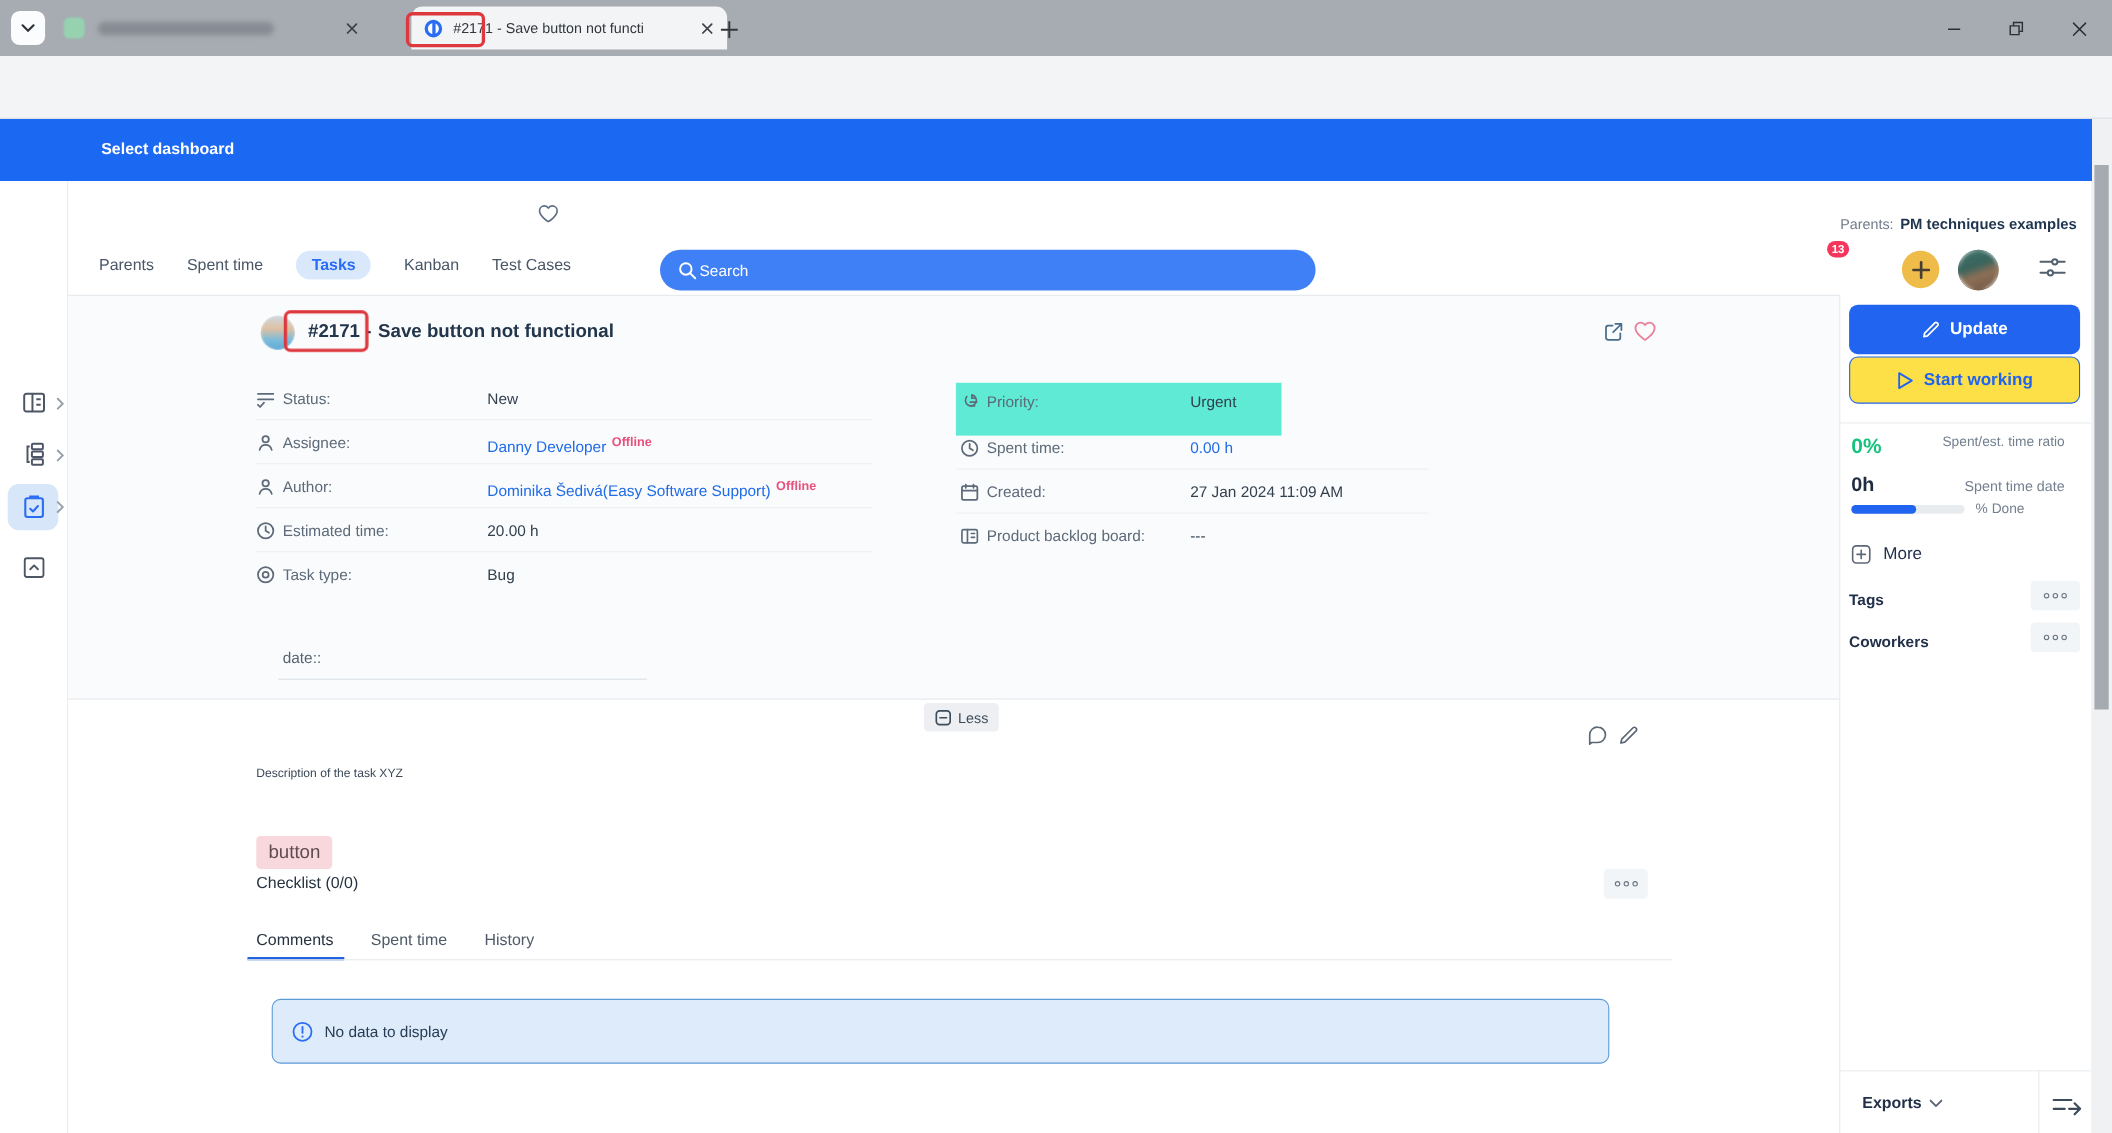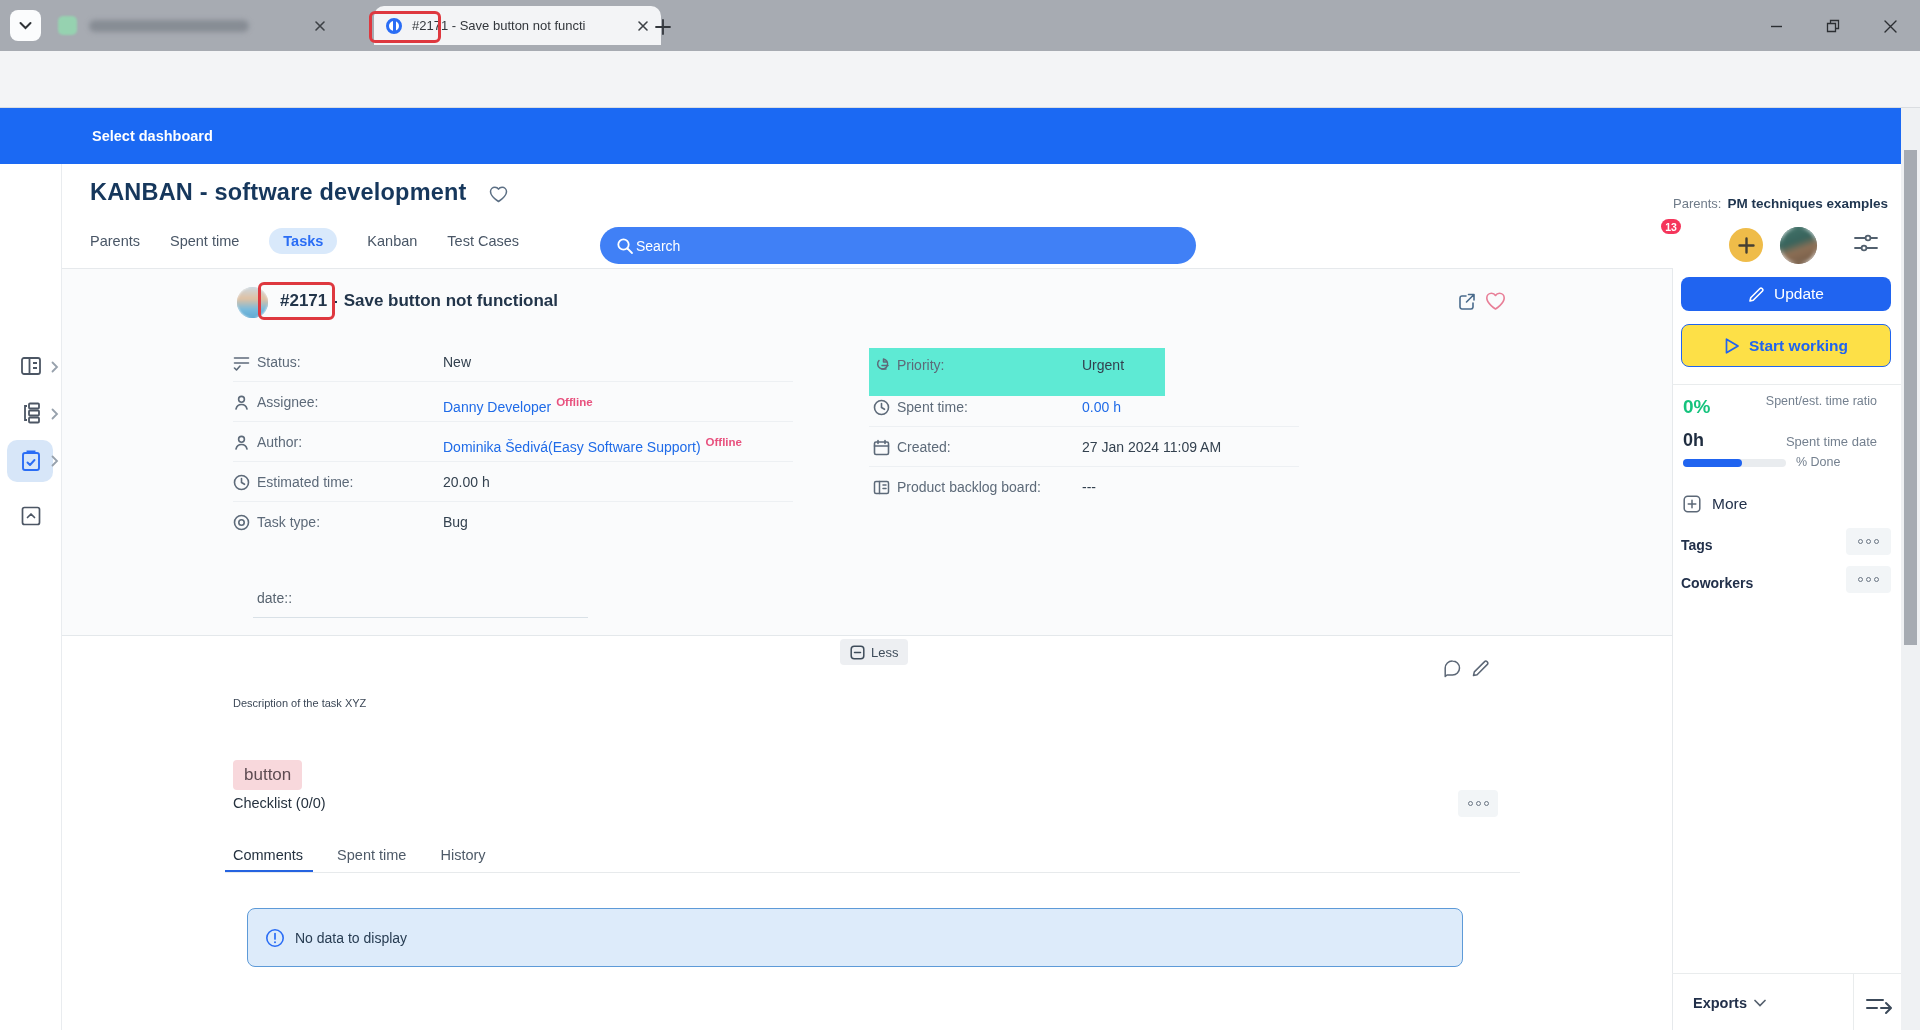--- a/index.html
+++ b/index.html
@@ -129,22 +129,22 @@
   #act-tabs .active { color:#24313f; font-weight:500; }
   #act-underline { left:225px; top:870px; width:88px; height:3px; background:#2563e0; }
   #act-divider { left:225px; top:872px; width:1295px; height:1px; background:#e7eaec; }
   #alert { left:247px; top:908px; width:1216px; height:59px; background:#ddebfa; border:1px solid #5d9ad8;
     border-radius:8px; display:flex; align-items:center; padding:0 17px; gap:10px; }
   #alert-ic { color:#2a6df5; }
   #alert-text { font-size:14px; color:#273c52; }
 
   
   #action-panel { left:1672px; top:268px; width:229px; height:762px; background:#fff; border-left:1px solid #e6e9ec; }
-  #btn-update { left:1681px; top:277px; width:210px; height:34px; background:#2064f0; border-radius:8px;
-    display:flex; align-items:center; justify-content:center; gap:9px; color:#fff; font-size:15.5px; font-weight:400; }
+  #btn-update { left:1681px; top:277px; width:210px; height:45px; background:#2064f0; border-radius:8px;
+    display:flex; align-items:center; justify-content:center; gap:9px; color:#fff; font-size:15.5px; font-weight:700; }
   #btn-start { left:1681px; top:324px; width:210px; height:43px; background:#fde047; border:1.5px solid #2064f0;
     border-radius:8px; display:flex; align-items:center; justify-content:center; gap:9px; color:#2064f0; font-size:15.5px; font-weight:600; }
   #ap-div1 { left:1672px; top:384px; width:229px; height:1px; background:#e9eced; }
   #ratio-val { left:1683px; top:396px; font-size:19px; font-weight:800; color:#15c37d; }
   #ratio-label { left:1745px; top:393px; width:132px; text-align:right; font-size:12.5px; line-height:17px; color:#74808f; }
   #total-val { left:1683px; top:430px; font-size:18px; font-weight:800; color:#1f2d40; }
   #total-label { left:1683px; top:434px; width:194px; text-align:right; font-size:13px; color:#74808f; }
   #done-bar { left:1683px; top:459px; width:103px; height:8px; background:#e9ecef; border-radius:4px; }
   #done-fill { width:57%; height:8px; background:#2064f0; border-radius:4px; }
   #done-label { left:1796px; top:455px; font-size:12.5px; color:#74808f; }
@@ -396,21 +396,20 @@
     </span>
     <span class="abs rail-ic" style="top:340px">
       <svg width="24" height="24" viewBox="0 0 24 24">
           <rect x="3.5" y="3.5" width="17" height="17" rx="2" fill="none" stroke="currentColor" stroke-width="1.7"></rect>
           <path d="M8.5 13.5l3.5-3.5 3.5 3.5" fill="none" stroke="currentColor" stroke-width="1.7" stroke-linecap="round" stroke-linejoin="round"></path>
         </svg>
     </span>
 
   </div>
 
-  <div id="proj-title" class="abs">KANBAN - software development</div>
   <span id="title-heart" class="abs">
     <svg width="19" height="17" viewBox="0 0 19 17">
         <path d="M9.5 15.5S1.5 10.7 1.5 5.6C1.5 3 3.6 1.2 5.9 1.2c1.5 0 2.9.8 3.6 2 .7-1.2 2.1-2 3.6-2 2.3 0 4.4 1.8 4.4 4.4 0 5.1-8 9.9-8 9.9z" fill="none" stroke="currentColor" stroke-width="1.5" stroke-linejoin="round"></path>
       </svg>
   </span>
   <div id="parents" class="abs">
     <span>Parents:</span><b>PM techniques examples</b>
   </div>
   <div id="proj-tabs" class="abs">
     <span class="proj-tab">Parents</span>

